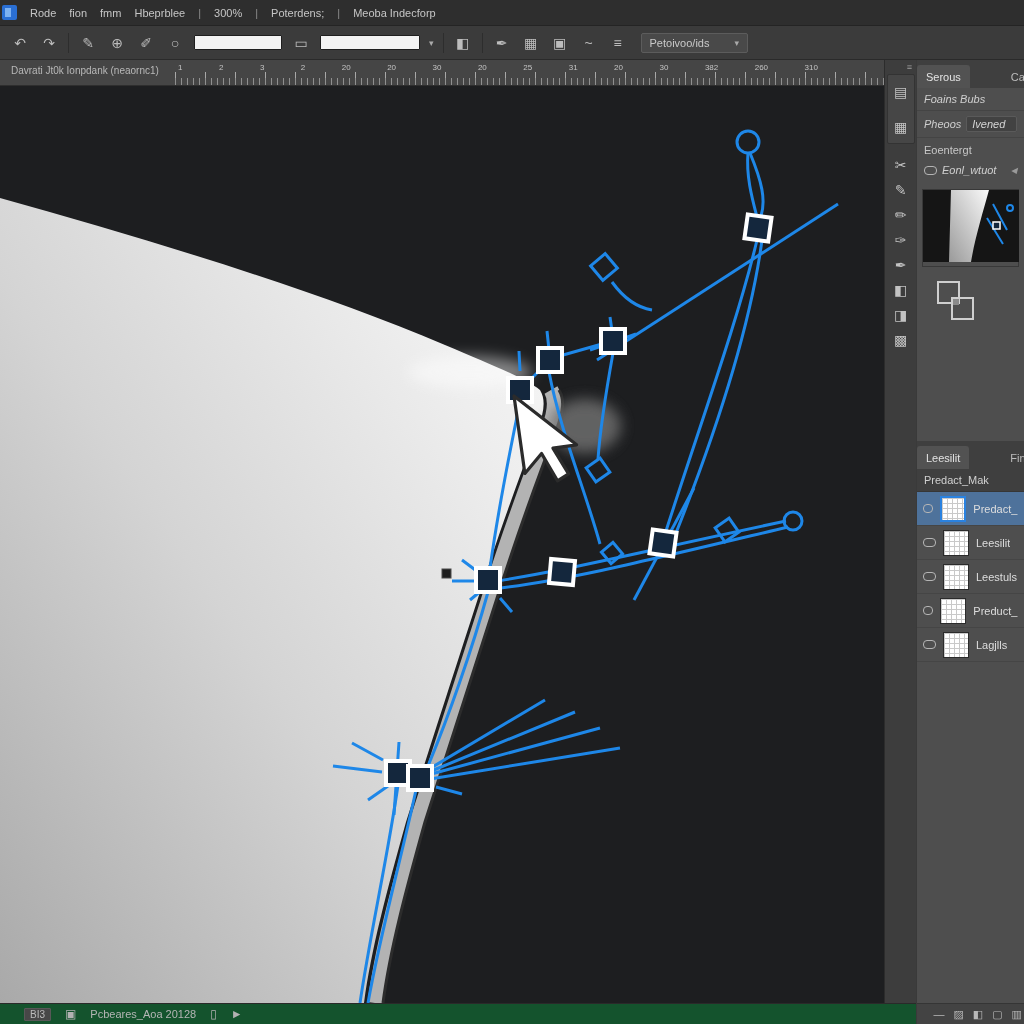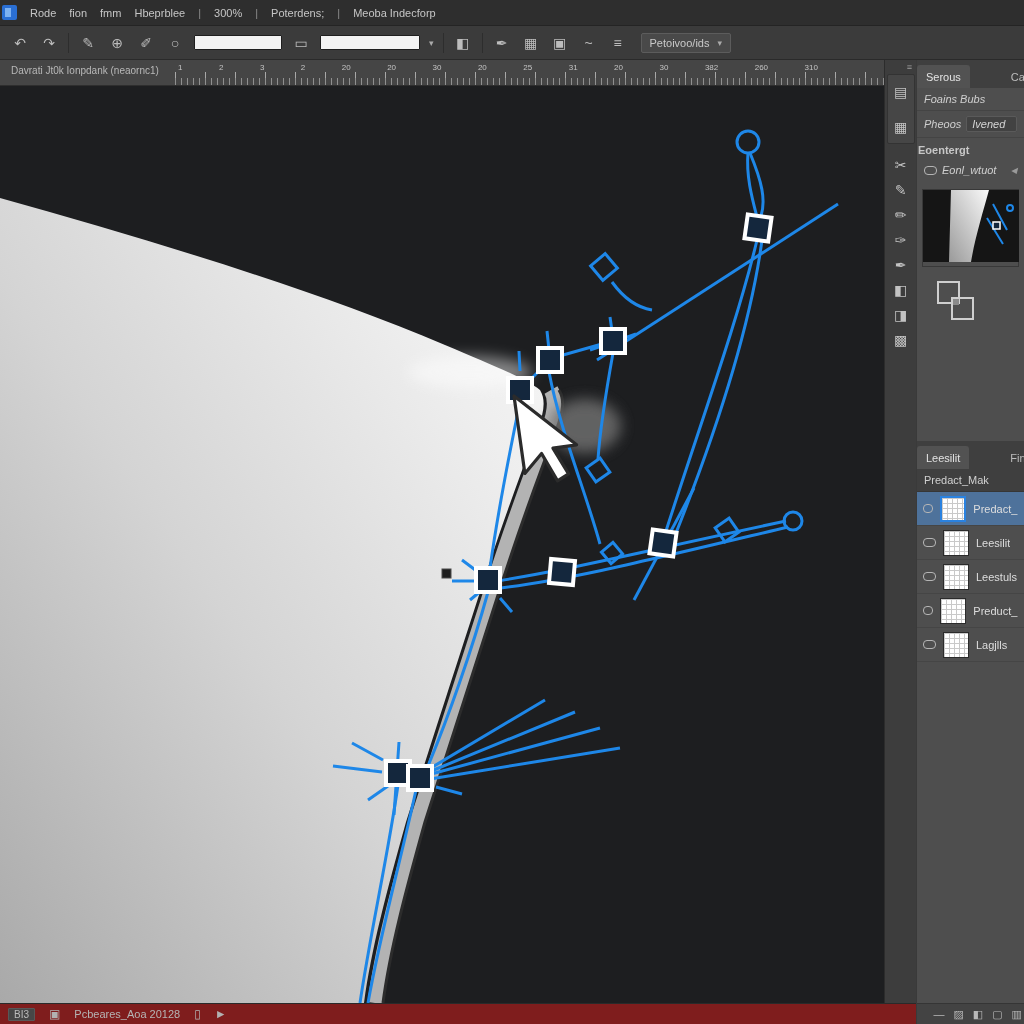--- a/index.html
+++ b/index.html
@@ -22,21 +22,21 @@
   .optionsbar { position:absolute; left:0; top:26px; width:1024px; height:34px;
     background:#3b3b3b; display:flex; align-items:center; gap:9px;
     padding:0 10px; border-bottom:1px solid #2a2a2a; }
   .obar-icon { color:#bdbdbd; font-size:14px; width:20px; height:20px;
     display:flex; align-items:center; justify-content:center; }
   .obar-div { width:1px; height:20px; background:#2d2d2d; }
   .obar-field { width:88px; height:15px; background:#f3f3f3; border:1px solid #1f1f1f;
     border-radius:1px; font-size:10px; padding:0 3px; color:#222; }
   .obar-field.w2 { width:100px; }
   .caret { color:#aaa; font-size:9px; }
-  .preset-box { display:flex; align-items:center; gap:8px; background:#494949;
+  .preset-box { display:flex; align-items:center; gap:25px; background:#494949;
     border:1px solid #5c5c5c; border-radius:2px; height:20px; padding:0 8px;
     color:#c9c9c9; font-size:11px; margin-left:4px; }
 
   
   .rulerrow { position:absolute; left:0; top:60px; width:884px; height:26px;
     background:#454545; border-bottom:1px solid #2e2e2e; }
   .doc-tab { position:absolute; left:5px; top:5px; font-size:10px; color:#b8b8b8;
     white-space:nowrap;margin-left:6px; }
   .ruler-ticks-sm { position:absolute; left:175px; right:0; bottom:0; height:7px;
     background:repeating-linear-gradient(90deg,#8f8f8f 0 1px,transparent 1px 6px); }
@@ -66,21 +66,21 @@
   .rpanel { position:absolute; left:916px; top:60px; width:108px; height:964px;
     background:#4e4e4e; border-left:1px solid #3a3a3a; }
   .ptabs { height:28px; background:#3f3f3f; display:flex; align-items:flex-end;gap:32px; }
   .ptab { font-size:11px; padding:6px 9px 5px; color:#bdbdbd; }
   .ptab.active { background:#525252; color:#e3e3e3; border-radius:3px 3px 0 0; }
   .ptab-menu { margin-left:auto; color:#9f9f9f; font-size:10px; padding:0 5px 5px; }
   .prow { padding:5px 7px; font-size:11px; color:#cfcfcf;
     border-bottom:1px solid #444; display:flex; align-items:center; gap:5px;font-style:italic; }
   .pfield { background:#424242; border:1px solid #5a5a5a; border-radius:2px;
     padding:1px 5px; color:#d5d5d5; font-size:11px; flex:1; }
-  .psection { padding:6px 1px 3px; font-size:11px; color:#c7c7c7;font-weight:bold; }
+  .psection { padding:6px 7px 3px; font-size:11px; color:#c7c7c7; }
   .checkbox { width:13px; height:9px; border:1px solid #b5b5b5; border-radius:4px; }
   .arrow-sm { margin-left:auto; color:#9a9a9a; font-size:8px; }
   .thumb-wrap { margin:8px 5px 10px; border:1px solid #383838; }
   .overlap-icon { position:relative; width:42px; height:40px; margin:14px 0 0 20px; }
   .overlap-icon .sq1 { position:absolute; left:0; top:0; width:23px; height:23px;
     border:2px solid #cfcfcf; }
   .overlap-icon .sq2 { position:absolute; left:14px; top:16px; width:23px;
     height:23px; border:2px solid #cfcfcf; }
   .overlap-icon .dot { position:absolute; left:16px; top:18px; width:6px;
     height:6px; background:#8a8a8a; }
@@ -99,22 +99,22 @@
   .layer-row.selected .layer-thumb { border:2px solid #2a82e0; }
   .layer-name { font-size:11px; color:#dedede; white-space:nowrap;
     overflow:hidden; }
   .panel-footer { position:absolute; bottom:0; left:0; width:100%; height:21px;
     background:#434343; border-top:1px solid #353535; display:flex;
     align-items:center; justify-content:flex-end; gap:9px; padding:0 2px 0 6px; }
   .footer-icon { color:#b9b9b9; font-size:11px; }
 
   
   .statusbar { position:absolute; left:0; top:1003px; width:916px; height:21px;
-    background:#7f1d1d; border-top:1px solid #2a2a2a; display:flex;
-    align-items:center; gap:14px; padding:0 8px; }
+    background:#14532d; border-top:1px solid #2a2a2a; display:flex;
+    align-items:center; gap:14px; padding:0 24px; }
   .status-box { background:#474747; border:1px solid #585858; color:#bcbcbc;
     font-size:10px; padding:0 5px; border-radius:1px; }
   .status-icon { color:#b2b2b2; font-size:12px; }
   .status-text { color:#b5b5b5; font-size:11px; }
 </style>
 </head>
 <body>
 
 <div class="app">
 

